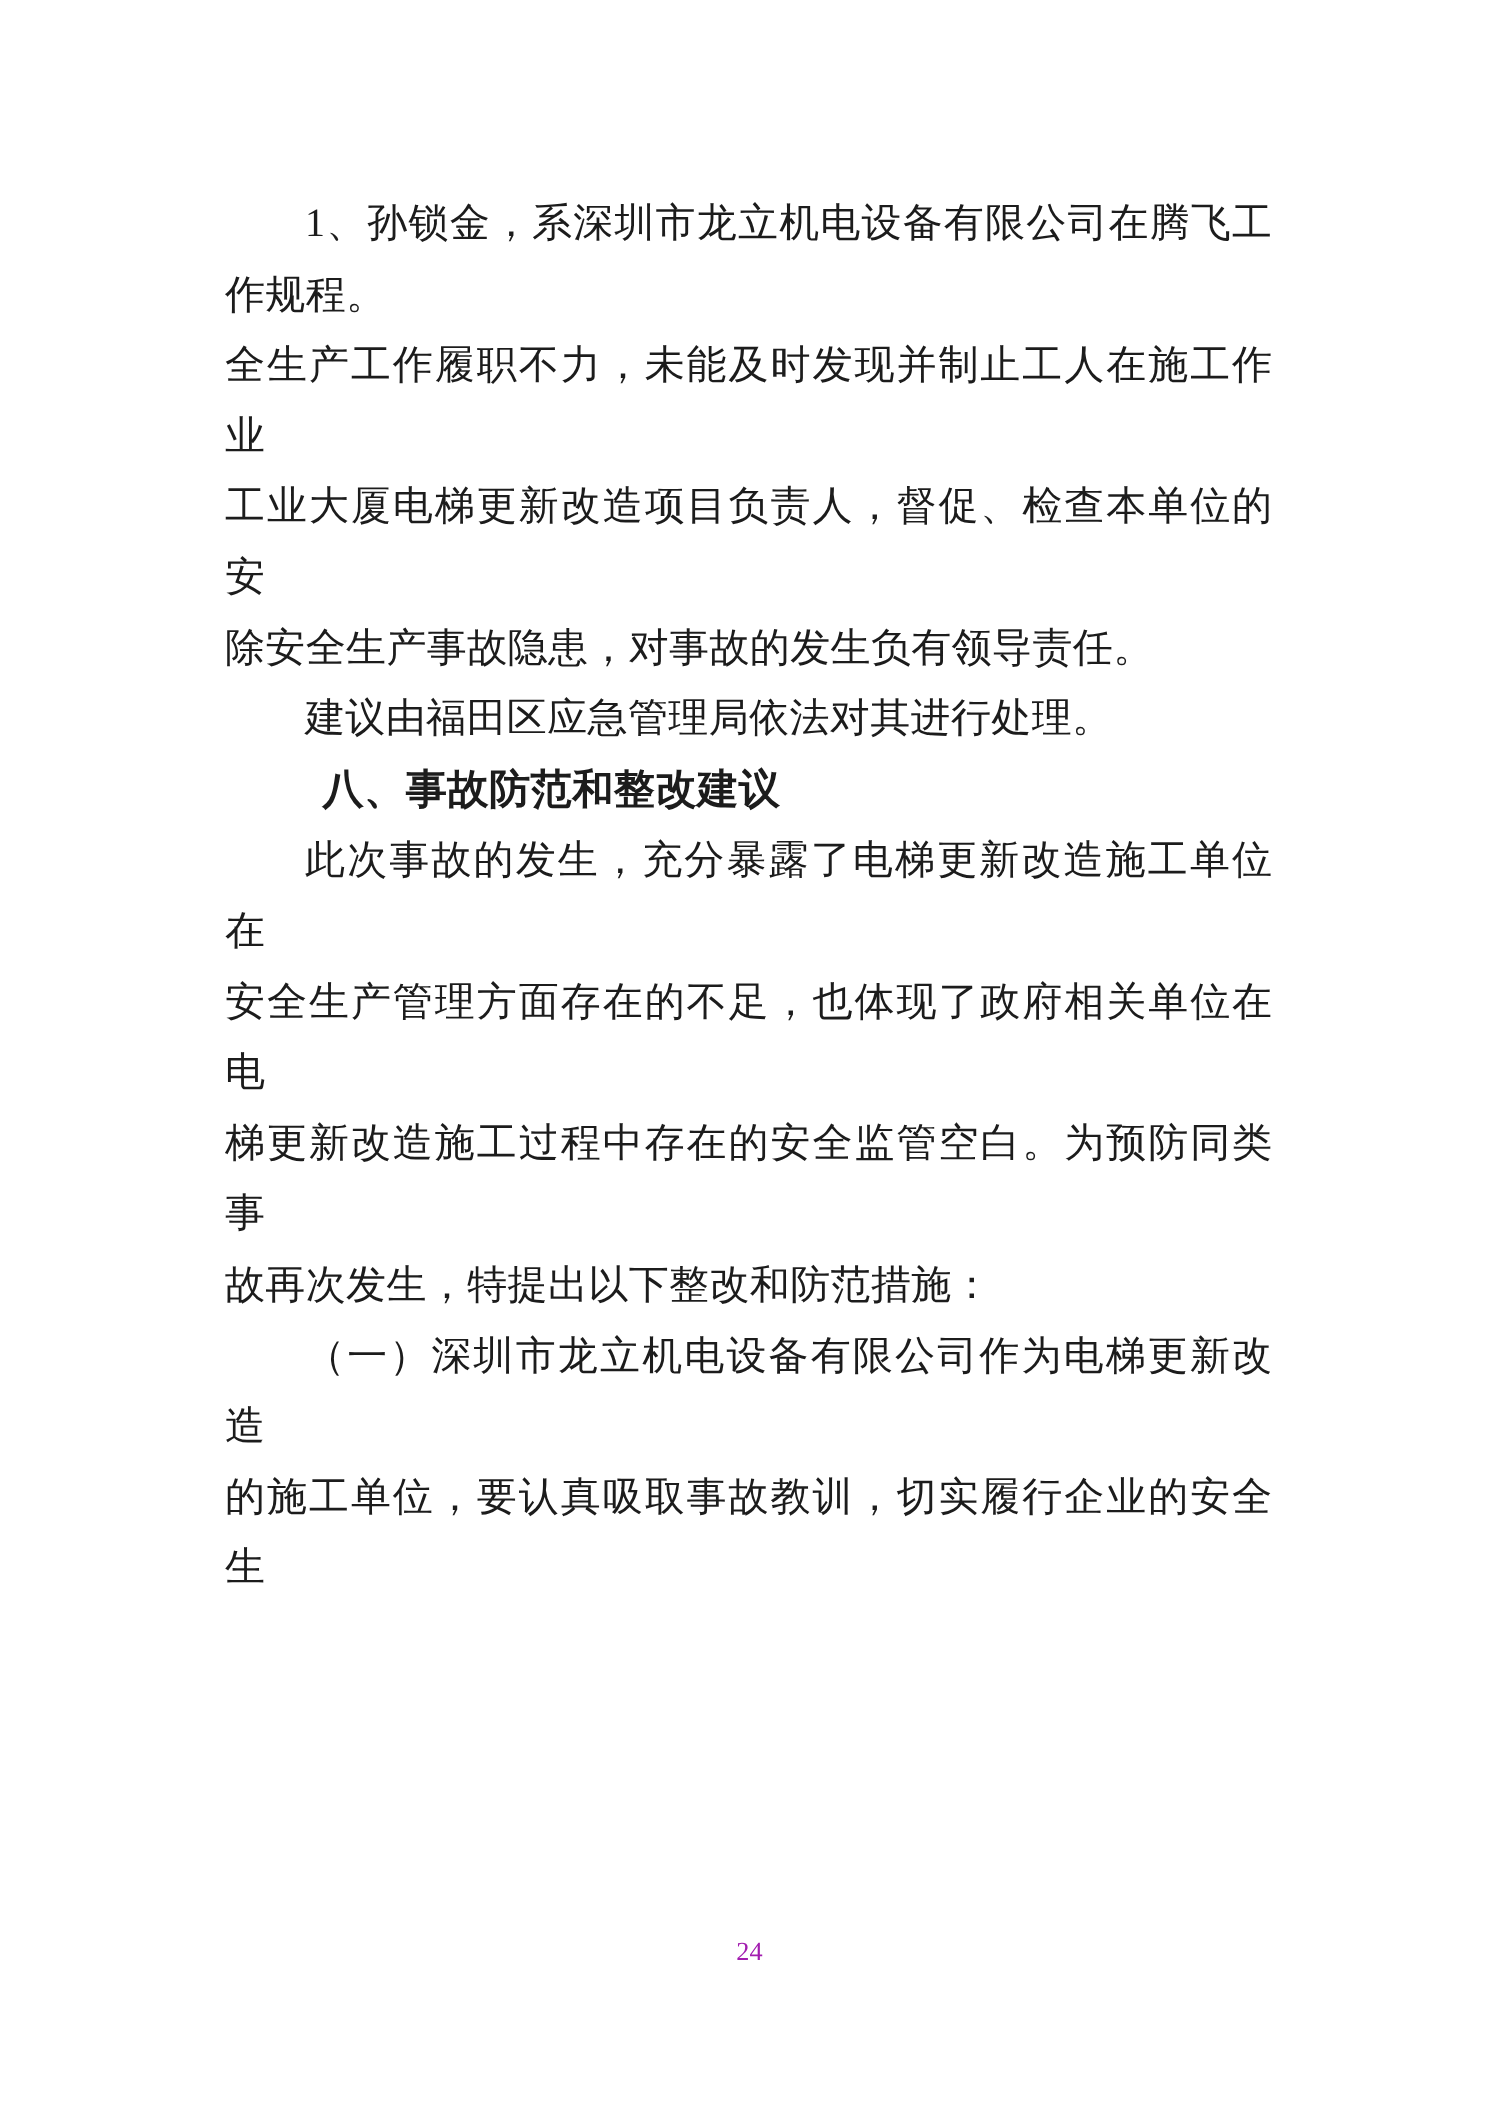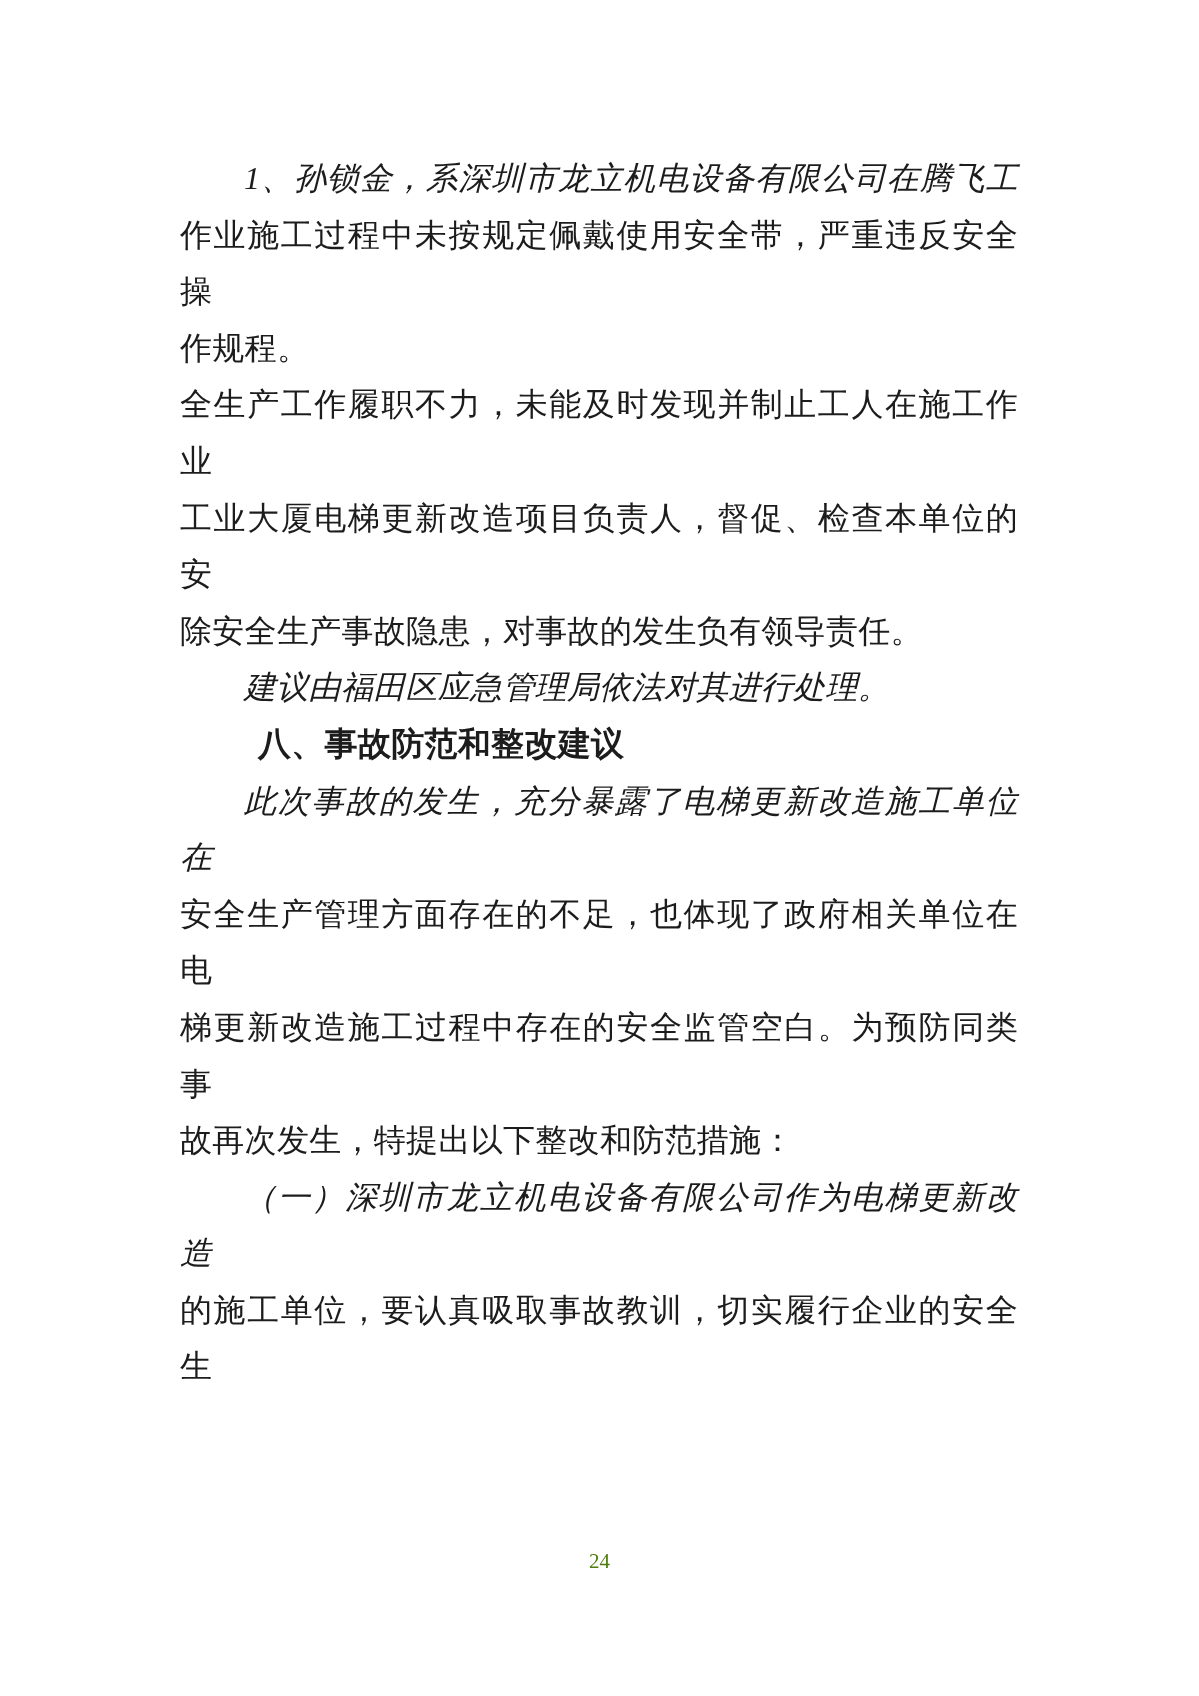--- a/index.html
+++ b/index.html
@@ -23,46 +23,45 @@
   }
   .line { min-height: 56.6px; }
   .fill {
     text-align: justify;
     text-align-last: justify;
   }
   .end {
     text-align: center;
     text-align-last: left;
   }
-  .indent { text-indent: 64px; font-style: italic; }
+  .indent { text-indent: 64px; }
   .heading {
     font-family: "Liberation Sans", "DejaVu Sans", sans-serif;
     font-weight: 700;
     font-size: 33px;
     text-indent: 78px;
     text-align: center;
     text-align-last: left;
   }
   .page-number {
     position: absolute;
     top: 1549px;
     left: 0;
     width: 100%;
     text-align: center;
     font-size: 21px;
-    color: #4d7c0f;
+    color: #a21caf;
   }
 </style>
 </head>
 <body>
 
 <div class="page">
   <div class="content">
     <div class="line fill indent">1、孙锁金，系深圳市龙立机电设备有限公司在腾飞工</div>
-    <div class="line fill">作业施工过程中未按规定佩戴使用安全带，严重违反安全操</div>
     <div class="line end">作规程。</div>
     <div class="line fill">全生产工作履职不力，未能及时发现并制止工人在施工作业</div>
     <div class="line fill">工业大厦电梯更新改造项目负责人，督促、检查本单位的安</div>
     <div class="line end">除安全生产事故隐患，对事故的发生负有领导责任。</div>
     <div class="line end indent">建议由福田区应急管理局依法对其进行处理。</div>
     <div class="line heading">八、事故防范和整改建议</div>
     <div class="line fill indent">此次事故的发生，充分暴露了电梯更新改造施工单位在</div>
     <div class="line fill">安全生产管理方面存在的不足，也体现了政府相关单位在电</div>
     <div class="line fill">梯更新改造施工过程中存在的安全监管空白。为预防同类事</div>
     <div class="line end">故再次发生，特提出以下整改和防范措施：</div>

